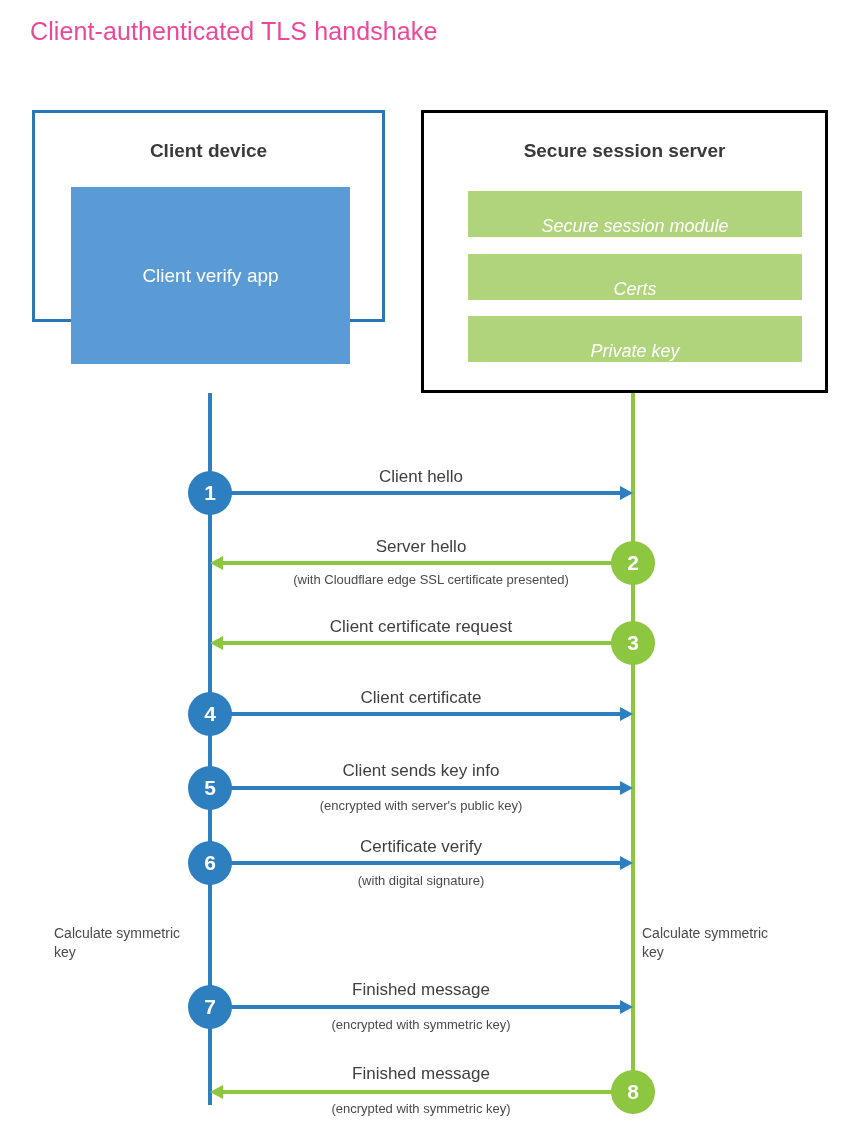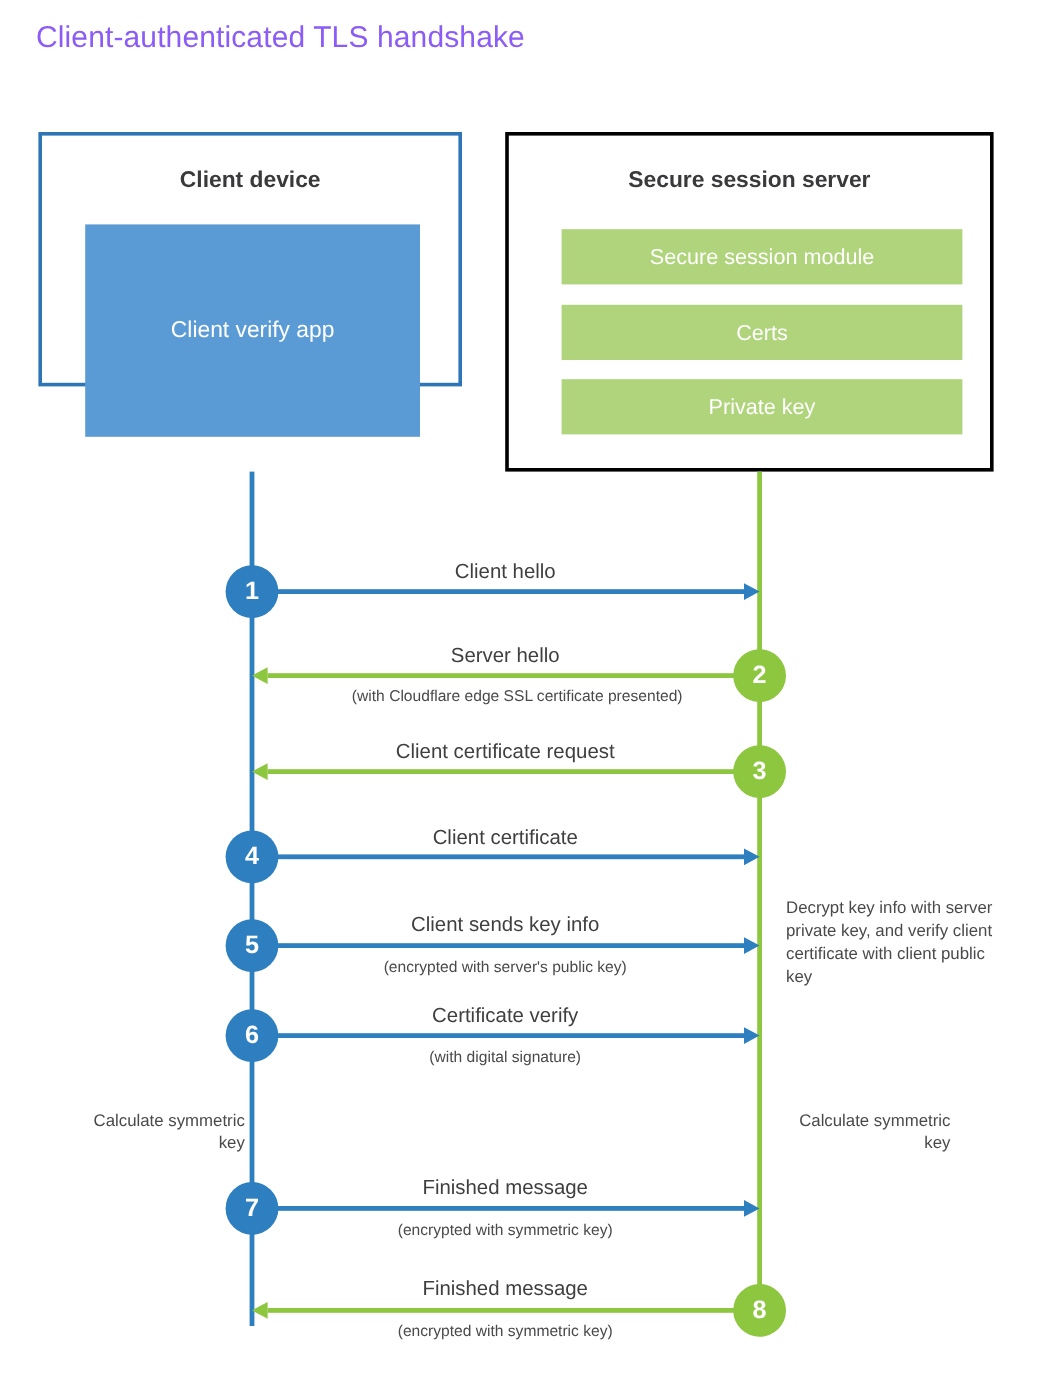--- a/index.html
+++ b/index.html
@@ -20,21 +20,21 @@
     overflow: hidden;
   }
 
   
   #page-title {
     position: absolute;
     left: 30px;
     top: 17px;
     font-size: 25px;
     font-weight: 400;
-    color: #8b5cf6;
+    color: #ec4899;
     letter-spacing: 0.1px;
     white-space: nowrap;
   }
 
   
   .party-box {
     position: absolute;
     background: #ffffff;
     box-sizing: border-box;
   }
@@ -84,22 +84,23 @@
   }
 
   
   .server-bar {
     position: absolute;
     left: 44px;
     width: 334px;
     height: 46px;
     background: #b0d47c;
     display: flex;
-    align-items: center;
+    align-items: flex-end;
     justify-content: center;
+    font-style: italic;
   }
   .server-bar span {
     color: #ffffff;
     font-size: 18px;
   }
   #server-bar-0 { top: 78px; }
   #server-bar-1 { top: 141px; }
   #server-bar-2 { top: 203px; }
 
   
@@ -174,21 +175,21 @@
   .step-badge.blue { background: #2e7fbf; }
   .step-badge.green { background: #8dc63f; }
 
   
   .side-note {
     position: absolute;
     font-size: 14px;
     line-height: 19px;
     color: #4a4a4c;
   }
-  .side-note.centered { text-align: right; transform: translateX(-50%); }
+  .side-note.centered { text-align: left; transform: translateX(-50%); }
   .side-note.leftal { text-align: left; }
 </style>
 </head>
 <body>
 
 <div id="stage">
 
   <div id="page-title">Client-authenticated TLS handshake</div>
 
   <div id="client-box" class="party-box">
@@ -268,19 +269,18 @@
   <div class="step-badge blue" style="left:210px; top:1007px;">7</div>
 
   <div class="msg" style="left:210px; top:1090px; width:423px;">
     <div class="msg-line green" style="left:13px; width:410px;"></div>
     <div class="arrowhead left green" style="left:0;"></div>
   </div>
   <div class="msg-label" style="left:421px; top:1064px;">Finished message</div>
   <div class="msg-sublabel" style="left:421px; top:1101px;">(encrypted with symmetric key)</div>
   <div class="step-badge green" style="left:633px; top:1092px;">8</div>
 
-  <div class="side-note leftal" style="left:655px; top:747px; width:180px;">Decrypt key info with server private key, and verify client certificate with client public key</div>
 
   <div class="side-note centered" style="left:129px; top:924px; width:150px;">Calculate symmetric key</div>
 
   <div class="side-note centered" style="left:717px; top:924px; width:150px;">Calculate symmetric key</div>
 
 </div>
 
 </body></html>

